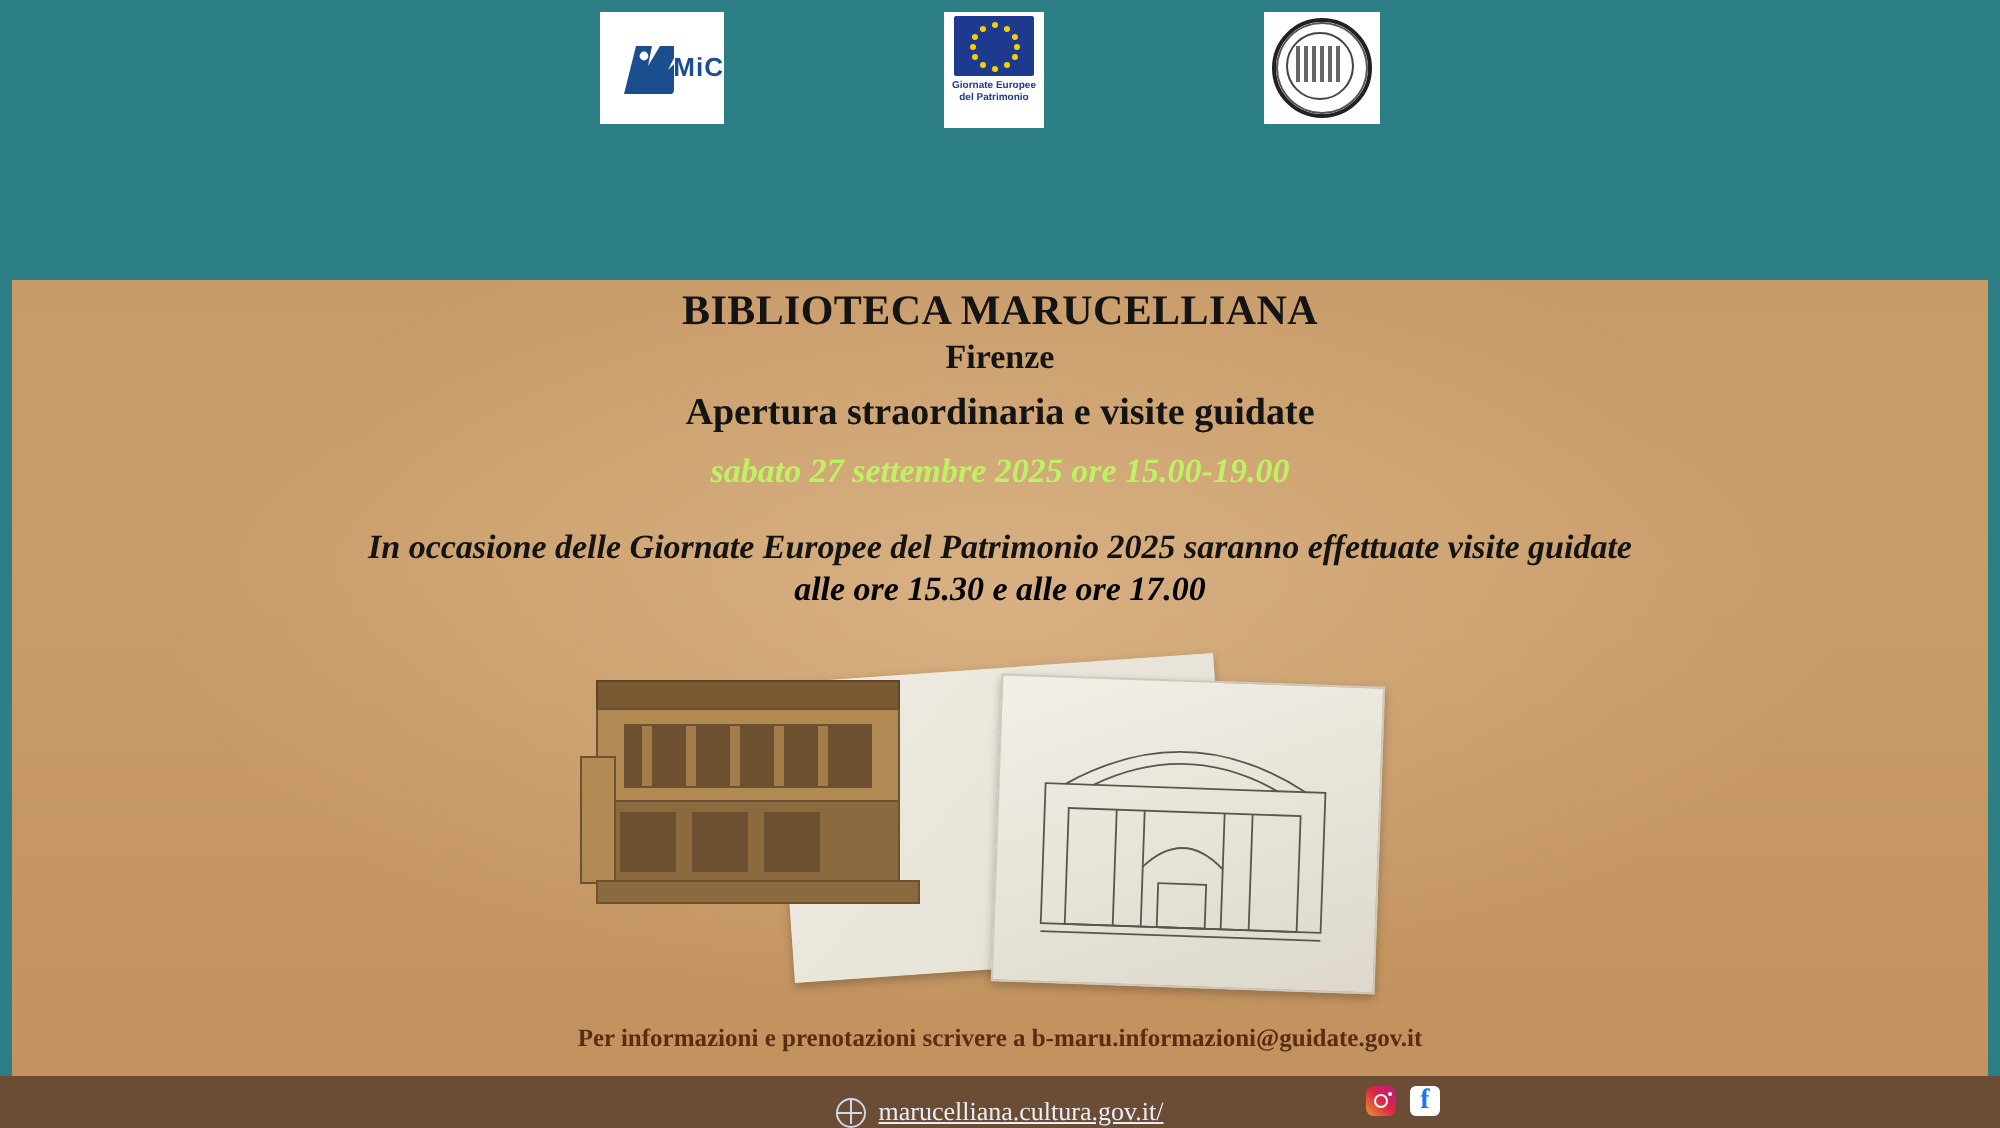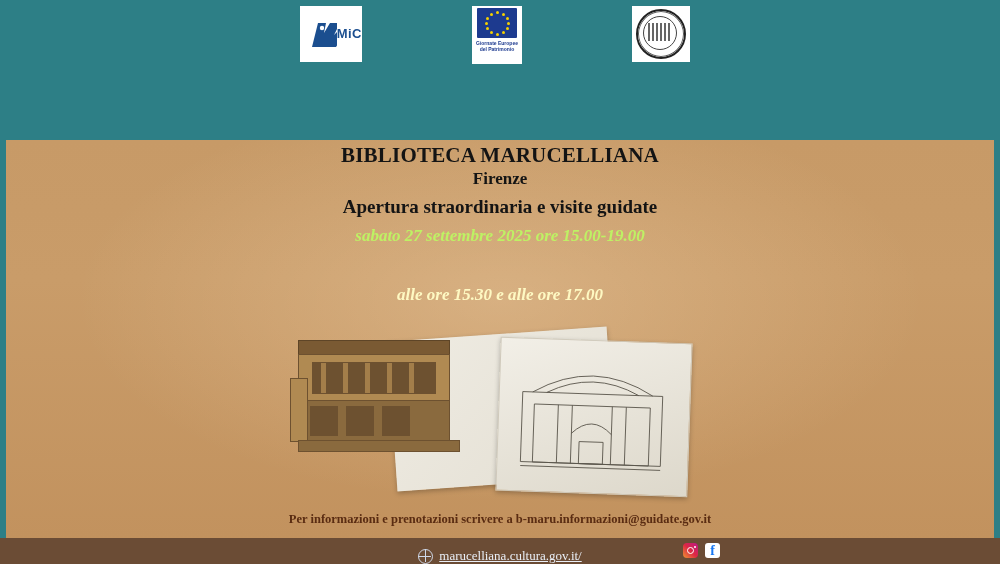--- a/index.html
+++ b/index.html
@@ -236,21 +236,21 @@
     color: #141414;
     font-size: 17px;
     font-weight: 700;
     font-style: italic;
   }
   .note-2 {
     position: absolute;
     left: 0; top: 285px;
     width: 1000px;
     text-align: center;
-    color: #fef9c3;
+    color: #000000;
     font-size: 17px;
     font-weight: 700;
     font-style: italic;
   }
   .contact {
     position: absolute;
     left: 0; top: 512px;
     width: 1000px;
     text-align: center;
     color: #5a2c12;
@@ -447,20 +447,21 @@
         <div class="bars"></div>
       </div>
     </div>
 
   </div>
 
   <div class="lib-name">BIBLIOTECA MARUCELLIANA</div>
   <div class="lib-city">Firenze</div>
   <div class="event-line">Apertura straordinaria e visite guidate</div>
   <div class="date-line">sabato 27 settembre 2025 ore 15.00-19.00</div>
+  <div class="note-1">In occasione delle Giornate Europee del Patrimonio 2025 saranno effettuate visite guidate</div>
   <div class="note-2">alle ore 15.30 e alle ore 17.00</div>
 
   <div class="illus">
     <div class="paper-sheet sheet-a"></div>
     <div class="paper-sheet sheet-b"></div>
     <svg class="drawing-lines" viewBox="0 0 160 120">
       <g stroke="#5a554c" fill="none" stroke-width="0.9">
         <rect x="10" y="38" width="140" height="70"></rect>
         <rect x="22" y="50" width="116" height="58"></rect>
         <path d="M20 38 Q80 2 140 38"></path>

